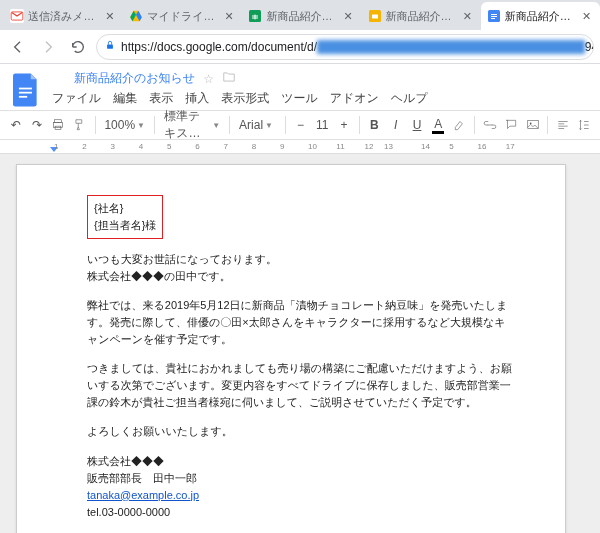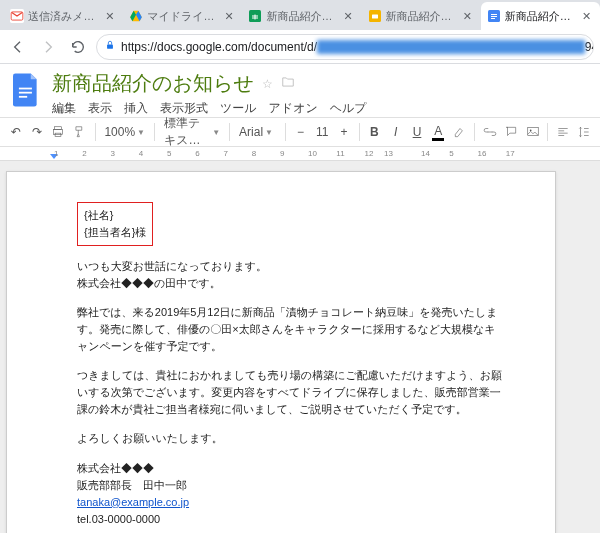--- a/index.html
+++ b/index.html
@@ -18,38 +18,38 @@
 .url-box { flex: 1; height: 26px; border: 1px solid #dadce0; border-radius: 13px; display: flex; align-items: center; padding: 0 8px; font-size: 12px; color: #202124; gap: 6px; overflow: hidden; }
 .url-box .lock { color: #1a73e8; width: 12px; }
 .url-box .url { white-space: nowrap; }
 .url-box .url .blur { background: #4a90e2; color: #4a90e2; filter: blur(2px); padding: 0 2px; }
 
 .docs-header { padding: 6px 10px 0 10px; display: flex; gap: 10px; }
 .docs-logo { width: 32px; height: 40px; display: flex; align-items: center; justify-content: center; }
 .docs-logo svg { width: 26px; height: 34px; }
 .docs-titlearea { flex: 1; }
 .docs-title-row { display: flex; align-items: center; gap: 8px; }
-.docs-title { font-size: 20px; color: #4d7c0f; }
+.docs-title { font-size: 12px; color: #3b82f6; margin-left: 22px; }
 .star { color: #bbb; }
 .docs-menu { display: flex; gap: 12px; font-size: 12px; color: #444; margin-top: 3px; align-items: center; }
 .docs-menu span { cursor: pointer; }
 .save-status { color: #888; font-size: 11px; text-decoration: underline; margin-left: 6px; }
 
 .toolbar { height: 30px; border-top: 1px solid #e0e0e0; border-bottom: 1px solid #e0e0e0; display: flex; align-items: center; padding: 0 6px; gap: 2px; color: #555; font-size: 12px; }
 .tbtn { width: 22px; height: 22px; display: flex; align-items: center; justify-content: center; cursor: pointer; border-radius: 2px; }
 .tsep { width: 1px; height: 18px; background: #ddd; margin: 0 3px; }
 .tsel { display: flex; align-items: center; gap: 2px; padding: 0 4px; cursor: pointer; }
 .tsel .dd { font-size: 8px; color: #888; }
 
 .ruler { height: 14px; background: #fff; border-bottom: 1px solid #ddd; position: relative; font-size: 8px; color: #888; padding-left: 40px; }
 .ruler-inner { position: relative; height: 100%; width: 480px; margin-left: 14px; }
 .ruler-tick { position: absolute; top: 2px; }
 .ruler-marker { position: absolute; top: 7px; width: 0; height: 0; border-left: 4px solid transparent; border-right: 4px solid transparent; border-top: 5px solid #4d90fe; }
 
-.canvas { flex: 1; background: #eee; overflow: auto; padding: 10px 0 0 6px; }
+.canvas { flex: 1; background: #eee; overflow: auto; padding: 10px 0 0 16px; }
 .page { width: 550px; min-height: 450px; background: #fff; border: 1px solid #ccc; padding: 30px 50px 30px 70px; font-size: 11px; line-height: 1.55; color: #222; box-shadow: 0 1px 3px rgba(0,0,0,.1); }
 .redbox { border: 1.5px solid #e02020; padding: 4px 6px; display: inline-block; margin-bottom: 12px; }
 .para { margin-bottom: 12px; }
 .link { color: #1155cc; text-decoration: underline; text-align: right; }
 </style>
 </head>
 <body>
 
 <div class="chrome">
 
@@ -151,20 +151,21 @@
     </div>
     <div class="docs-titlearea">
       <div class="docs-title-row">
         <span class="docs-title">新商品紹介のお知らせ</span>
         <span class="star">☆</span>
         <span class="star"><svg width="14" height="14" viewBox="0 0 24 24">
               <path d="M3 5h6l2 2h10v12H3z" fill="none" stroke="#bbb" stroke-width="1.5"></path>
             </svg></span>
       </div>
       <div class="docs-menu">
+        <span>ファイル</span>
         <span>編集</span>
         <span>表示</span>
         <span>挿入</span>
         <span>表示形式</span>
         <span>ツール</span>
         <span>アドオン</span>
         <span>ヘルプ</span>
       </div>
     </div>
   </div>

